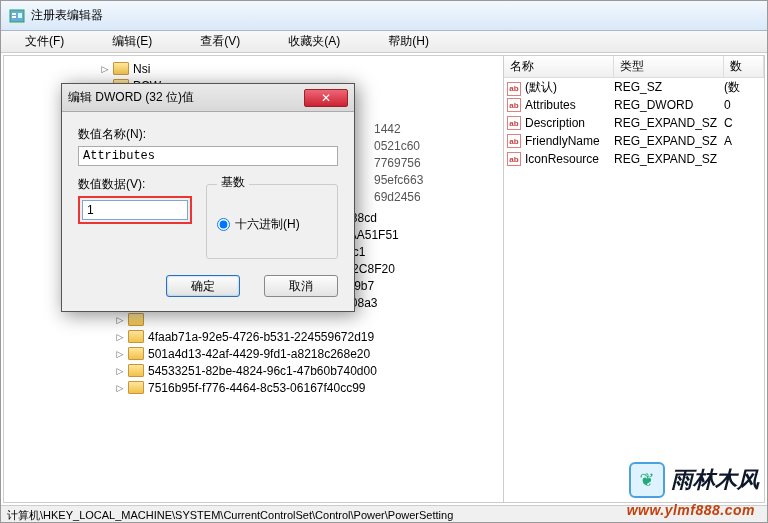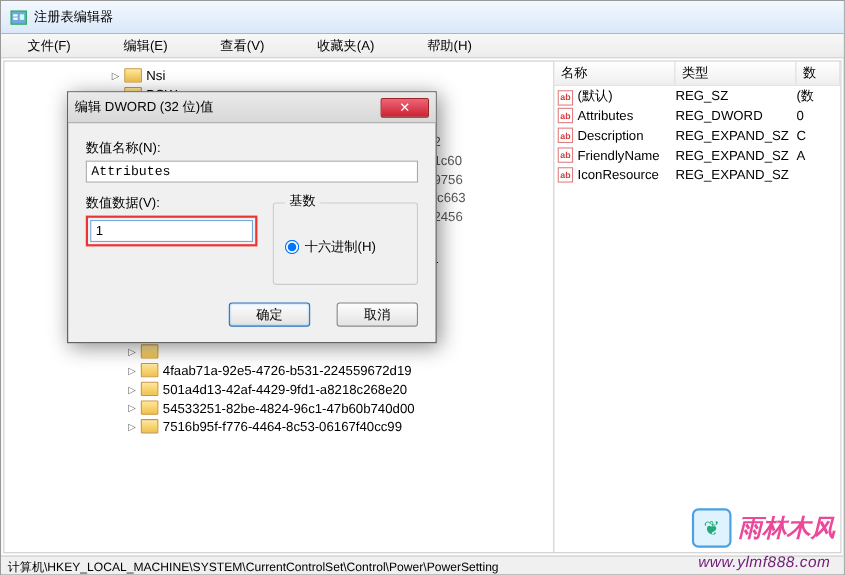--- a/index.html
+++ b/index.html
@@ -17,43 +17,43 @@
 .folder{width:16px;height:13px;background:linear-gradient(#ffe79c,#f0c14b);border:1px solid #c8953a;border-radius:1px;margin-right:4px;display:inline-block;flex-shrink:0}
 .list{flex:1;overflow:auto}
 .list-head{display:flex;background:linear-gradient(#fff,#efefef);border-bottom:1px solid #ddd;height:22px;align-items:center}
 .list-head .col{padding:0 6px;border-right:1px solid #ddd;height:100%;display:flex;align-items:center}
 .c1{width:110px}.c2{width:110px}.c3{flex:1}
 .row{display:flex;align-items:center;height:18px}
 .row .c1{display:flex;align-items:flex-end;padding-left:3px}
 .vicon{width:14px;height:14px;border:1px solid #e08080;background:#fff;color:#d04040;font-size:8px;display:flex;align-items:center;justify-content:center;margin-right:4px;font-weight:bold;flex-shrink:0}
 .statusbar{height:20px;background:#f0f0f0;border-top:1px solid #ccc;padding:2px 6px;font-size:11px;white-space:nowrap;overflow:hidden}
 
-.dialog{position:absolute;left:60px;top:82px;width:336px;background:#f0f0f0;border:1px solid #555;box-shadow:3px 3px 18px rgba(0,0,0,.45);z-index:10}
+.dialog{position:absolute;left:60px;top:82px;width:294px;background:#f0f0f0;border:1px solid #555;box-shadow:3px 3px 18px rgba(0,0,0,.45);z-index:10}
 .dlg-title{height:28px;background:linear-gradient(#eaeaea,#d8d8d8);display:flex;align-items:center;padding:0 6px;border-bottom:1px solid #aaa}
 .dlg-title .ttxt{flex:1}
 .closebtn{width:44px;height:18px;background:linear-gradient(#e67,#c23);border:1px solid #922;border-radius:2px;color:#fff;display:flex;align-items:center;justify-content:center;font-size:11px}
 .dlg-body{padding:14px 16px 6px}
 .fld-lbl{margin-bottom:3px}
 .ro-input{border:1px solid #aaa;background:#fff;padding:2px 4px;width:100%;height:20px;font-family:"Courier New",monospace;margin-bottom:10px}
 .row2{display:flex;gap:14px;align-items:flex-start}
 .val-col{flex:1}
 .val-box{border:2px solid #e33;padding:2px}
 .val-input{border:1px solid #7aa7d8;background:#fff;padding:2px 4px;width:100%;height:20px;color:#000}
 .base-group{border:1px solid #ccc;padding:6px 10px 8px;border-radius:3px;position:relative;width:132px}
 .base-group legend{padding:0 4px;background:#f0f0f0;position:relative;top:-2px}
 .radio-row{display:flex;align-items:center;margin:17px 0}
 .radio-row input{margin-right:5px}
 .dlg-btns{display:flex;justify-content:flex-end;gap:24px;padding:10px 16px 14px}
 .btn{min-width:74px;height:22px;background:linear-gradient(#fdfdfd,#e3e3e3);border:1px solid #888;border-radius:3px;display:flex;align-items:center;justify-content:center}
 .btn.primary{border:1px solid #2b6fb6;box-shadow:0 0 2px #6bf inset}
 
 .logo{position:absolute;right:8px;bottom:24px;display:flex;align-items:center;gap:6px;z-index:5}
 .logo-img{width:36px;height:36px;background:#dff3ff;border:2px solid #4aa0e0;border-radius:6px;display:flex;align-items:center;justify-content:center;color:#2a7;font-size:18px}
-.logo-txt{color:#ec4899;font-size:22px;font-weight:bold;font-style:italic}
-.logo-url{position:absolute;right:12px;bottom:4px;color:#701a75;font-size:14px;font-weight:normal;font-style:italic;letter-spacing:.5px;z-index:5}
+.logo-txt{color:#0f172a;font-size:22px;font-weight:bold;font-style:italic}
+.logo-url{position:absolute;right:12px;bottom:4px;color:#c2410c;font-size:14px;font-weight:bold;font-style:italic;letter-spacing:.5px;z-index:5}
 svg.icon{width:16px;height:16px}
 </style>
 </head>
 <body>
 
 <div class="titlebar">
   <svg class="icon ticon" viewBox="0 0 16 16">
       <rect x="1" y="2" width="14" height="12" fill="#6fa8dc" stroke="#2a5"></rect>
       <rect x="3" y="5" width="4" height="2" fill="#fff"></rect>
       <rect x="3" y="8" width="4" height="2" fill="#fff"></rect>

